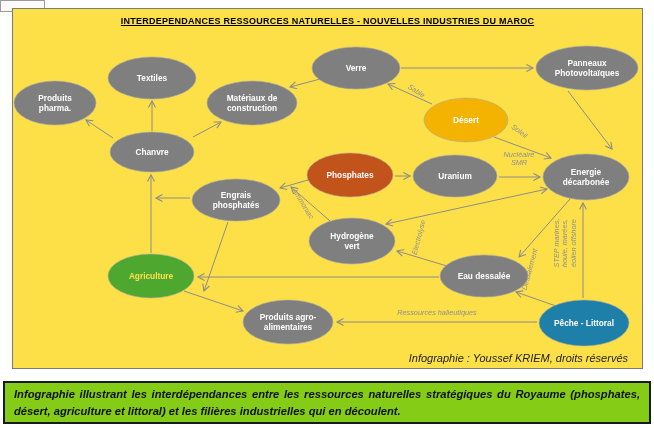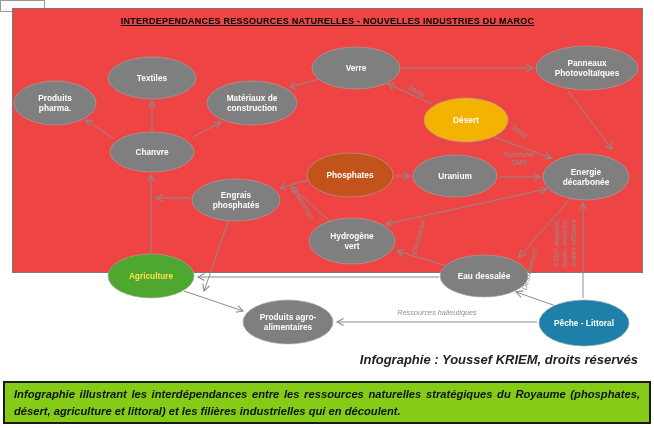--- a/index.html
+++ b/index.html
@@ -1,21 +1,21 @@
 <!DOCTYPE html>
 <html><head>
 <meta charset="utf-8">
 <style>
   html,body{margin:0;padding:0;background:#ffffff;}
   body{width:654px;height:428px;position:relative;font-family:"Liberation Sans",sans-serif;overflow:hidden;}
   .corner-artifact{position:absolute;left:0;top:0;width:45px;height:12px;border:1px solid #9a9a9a;background:#fbfbfb;box-sizing:border-box;}
-  .frame{position:absolute;left:12px;top:8px;width:631px;height:265px;border:1px solid #7a7a7a;background:#ef4444;box-sizing:border-box;}
+  .frame{position:absolute;left:12px;top:8px;width:631px;height:361px;border:1px solid #7a7a7a;background:#fde047;box-sizing:border-box;}
   .title{position:absolute;left:0;top:7px;width:100%;text-align:center;font-size:9px;font-weight:bold;letter-spacing:.25px;color:#000;}
   .title span{text-decoration:underline;}
-  .credit{position:absolute;right:4px;top:343px;font-size:13px;font-style:italic;color:#222;font-weight:bold;}
+  .credit{position:absolute;right:14px;top:343px;font-size:11px;font-style:italic;color:#222;}
   svg.diagram{position:absolute;left:0;top:0;width:654px;height:380px;pointer-events:none;}
   .node-label{font-family:"Liberation Sans",sans-serif;font-weight:bold;font-size:8.3px;text-anchor:middle;}
   .edge-label{font-family:"Liberation Sans",sans-serif;font-style:italic;font-size:7.3px;fill:#8f8f8f;text-anchor:middle;}
   .caption-box{position:absolute;left:3px;top:381px;width:648px;height:43px;border:2px solid #1a1a1a;background:#84cc16;box-sizing:border-box;padding:3px 9px 0 9px;}
   .caption-box span{display:block;font-size:11.2px;line-height:17px;font-style:italic;font-weight:600;color:#111;text-align:justify;}
 </style>
 </head>
 <body>
 
 <div class="corner-artifact"></div>

